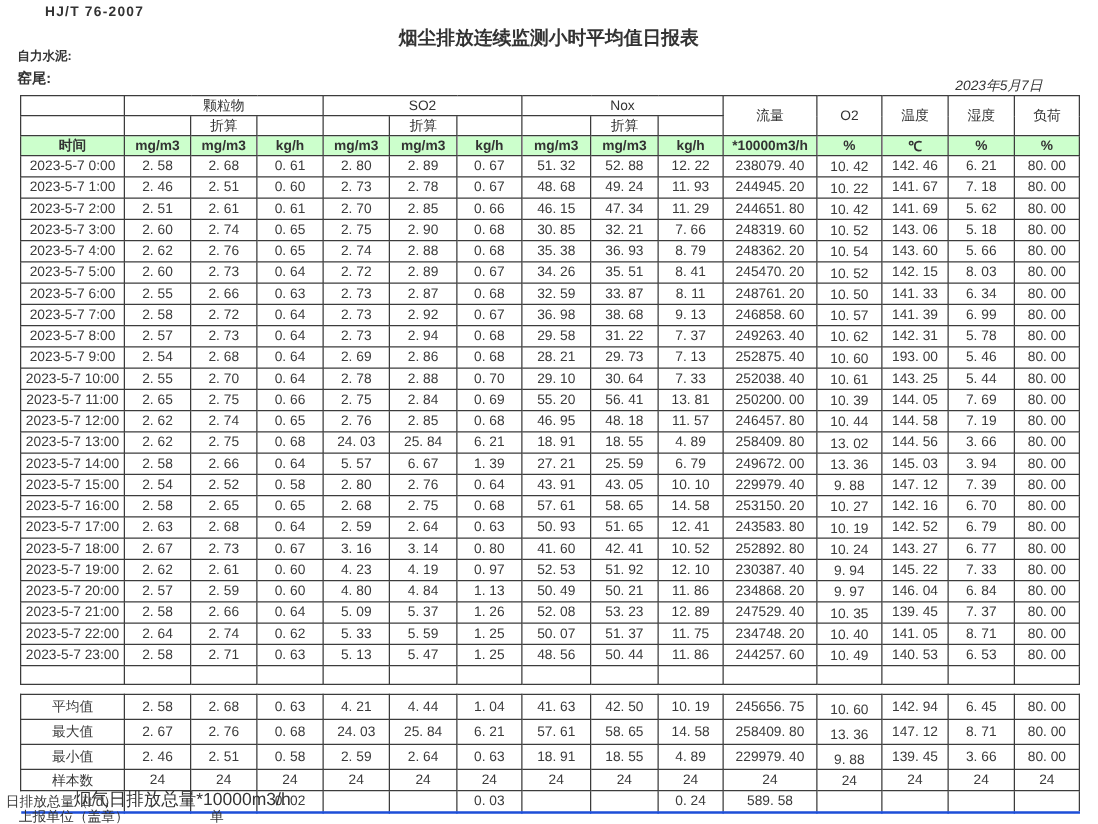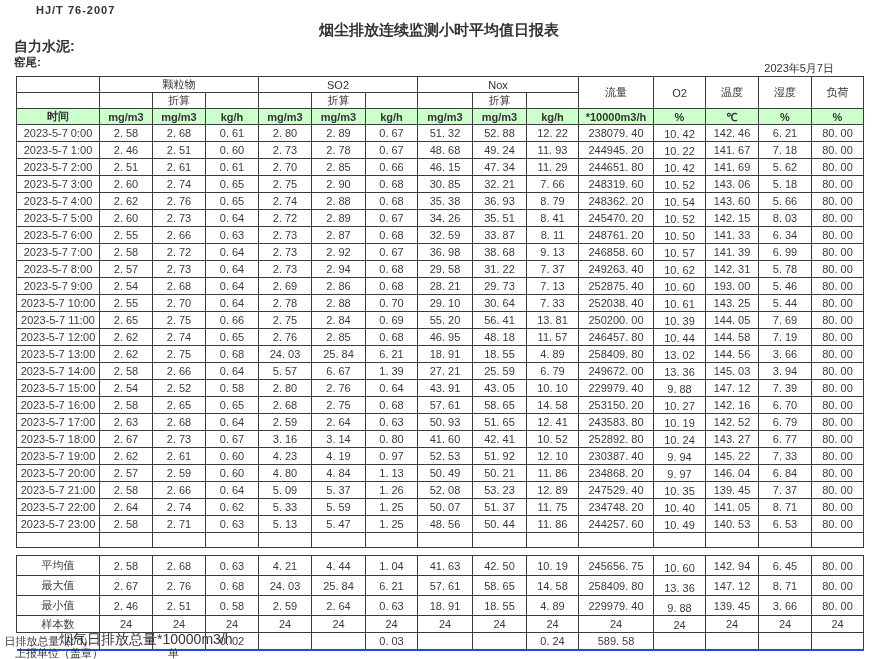--- a/index.html
+++ b/index.html
@@ -2,23 +2,23 @@
 <html><head>
 <meta charset="utf-8">
 <style>
   html,body { margin:0; padding:0; background:#fff; }
   .page {
     position:relative; width:878px; height:659px; background:#ffffff;
     font-family:"Liberation Sans", sans-serif; color:#333; overflow:hidden;
   }
   .std-code { position:absolute; left:36px; top:4px; font-size:11px; font-weight:bold; letter-spacing:1px; }
   .report-title { position:absolute; left:0; top:21px; width:100%; text-align:center; font-size:15px; font-weight:bold; }
-  .company { position:absolute; left:14px; top:38px; font-size:14px; font-weight:bold; }
+  .company { position:absolute; left:14px; top:38px; font-size:10px; font-weight:bold; }
   .location { position:absolute; left:14px; top:55px; font-size:11.5px; font-weight:bold; }
-  .report-date { position:absolute; right:44px; top:61px; font-size:11px; }
+  .report-date { position:absolute; right:44px; top:61px; font-size:11px;font-style:italic; }
 
   .tables { position:absolute; left:16px; top:76px; }
   table { border-collapse:collapse; table-layout:fixed; }
   td {
     border:1px solid #3c3c3c; font-size:11px; text-align:center;
     height:15px; padding:0 1px; overflow:hidden; white-space:nowrap;
     color:#3a3a3a; vertical-align:middle;
   }
   thead td { color:#333; }
   .unit-row td { font-size:11px;font-weight:bold; }

